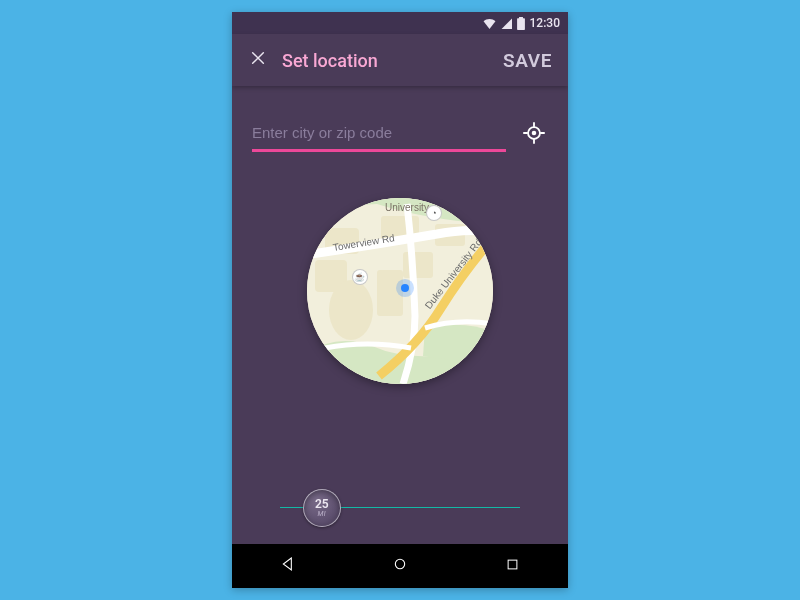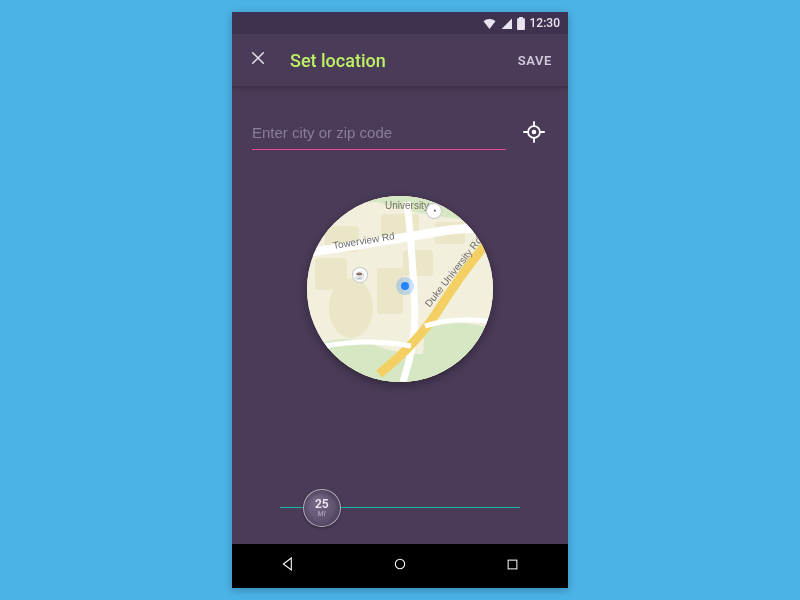--- a/index.html
+++ b/index.html
@@ -43,28 +43,28 @@
     background: #4a3b58;
     display: flex;
     align-items: center;
     padding: 0 12px;
     box-shadow: 0 2px 4px rgba(0,0,0,.25);
     position: relative;
     z-index: 2;
   }
   .appbar .title {
     flex: 1;
-    color: #bef264;
+    color: #f9a8d4;
     font-size: 18px;
     font-weight: 500;
-    margin-left: 18px;
+    margin-left: 10px;
   }
   .appbar .save {
     color: #d2cadc;
-    font-size: 13px;
+    font-size: 19px;
     font-weight: 600;
     letter-spacing: .6px;
     padding: 8px 4px;
     cursor: pointer;
   }
   .close-btn {
     width: 28px; height: 28px;
     display:flex; align-items:center; justify-content:center;
     cursor:pointer;
   }
@@ -83,21 +83,21 @@
     gap: 14px;
   }
   .search-field {
     flex: 1;
     position: relative;
   }
   .search-field input {
     width: 100%;
     background: transparent;
     border: none;
-    border-bottom: 1px solid #ec4899;
+    border-bottom: 3px solid #ec4899;
     color: #e9e4ef;
     font-size: 15px;
     padding: 6px 0 8px 0;
     outline: none;
   }
   .search-field input::placeholder {
     color: #8a7d9c;
   }
   .locate-btn {
     width: 28px; height: 28px;

